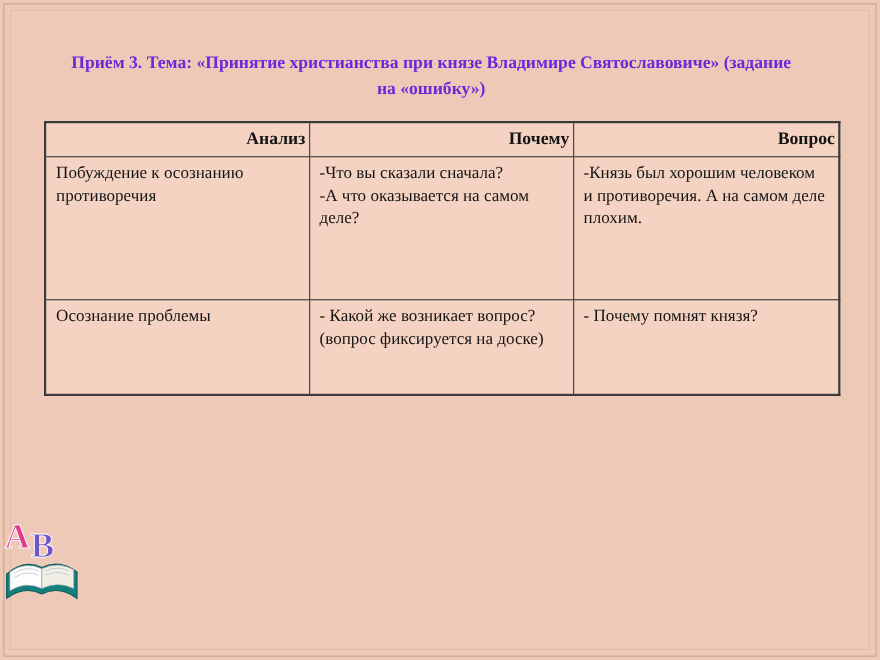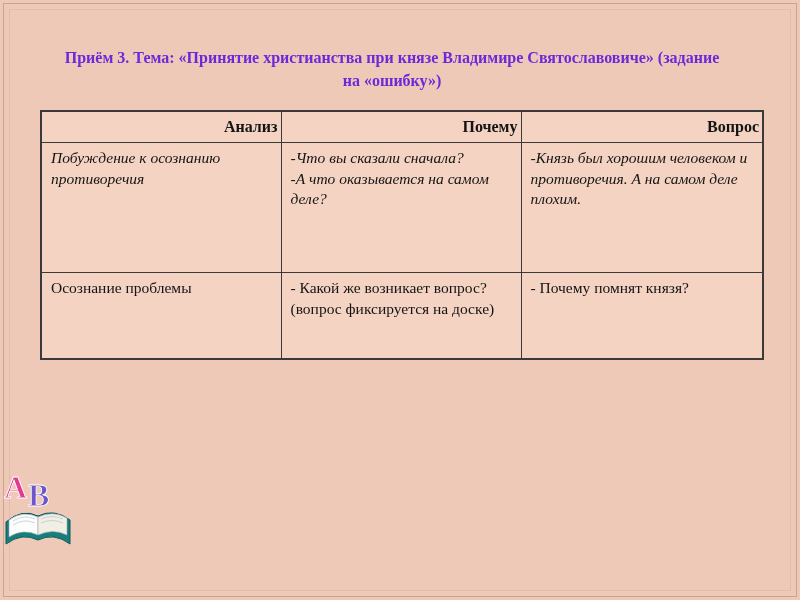--- a/index.html
+++ b/index.html
@@ -31,21 +31,21 @@
     font-size:15.5px;line-height:1.33;color:#141414;
     white-space:pre-line;
     word-wrap:break-word;
   }
   th{
     text-align:right;font-weight:bold;font-size:16px;
     vertical-align:middle;height:24px;padding:3px;
   }
   tr.r1 td{height:100px;}
   tr.r2 td{height:135px;}
-  tr.r3 td{height:120px;font-style:italic;}
+  tr.r3 td{height:120px;}
   tr.r4 td{height:76px;}
 
   .book{position:absolute;left:3px;top:460px;width:70px;height:100px;}
 </style>
 </head>
 <body>
 
 <div class="slide">
   <div class="frame-outer"></div>
   <div class="frame-inner"></div>

